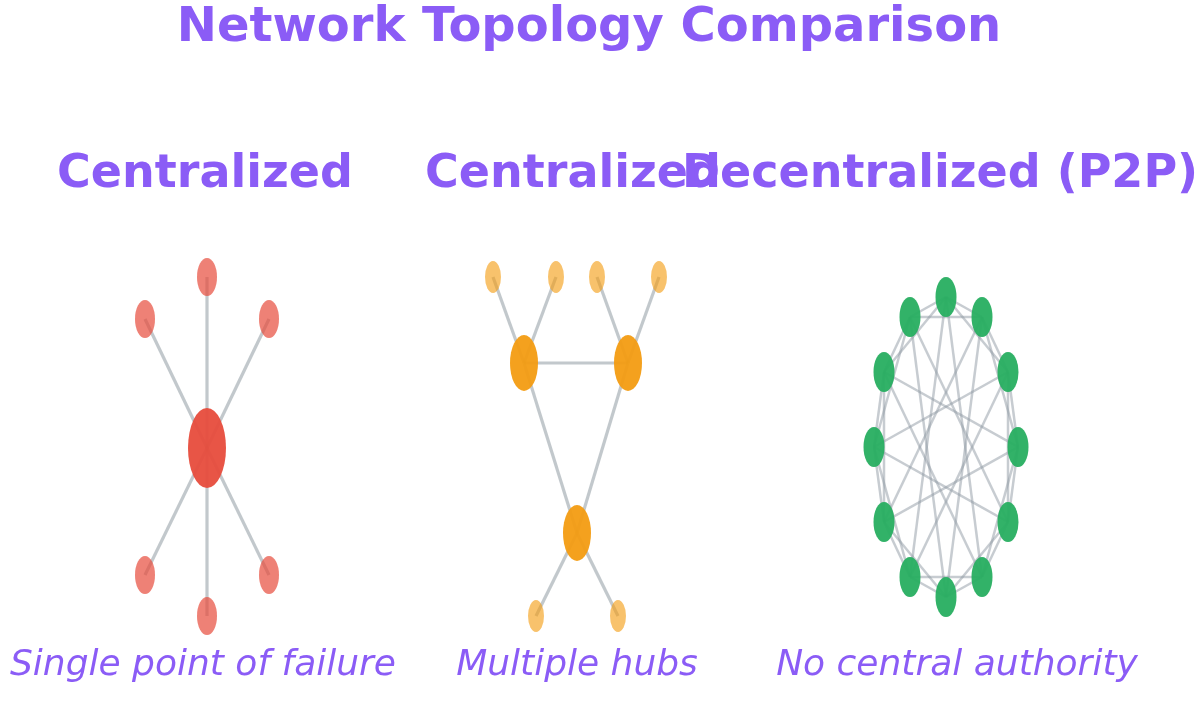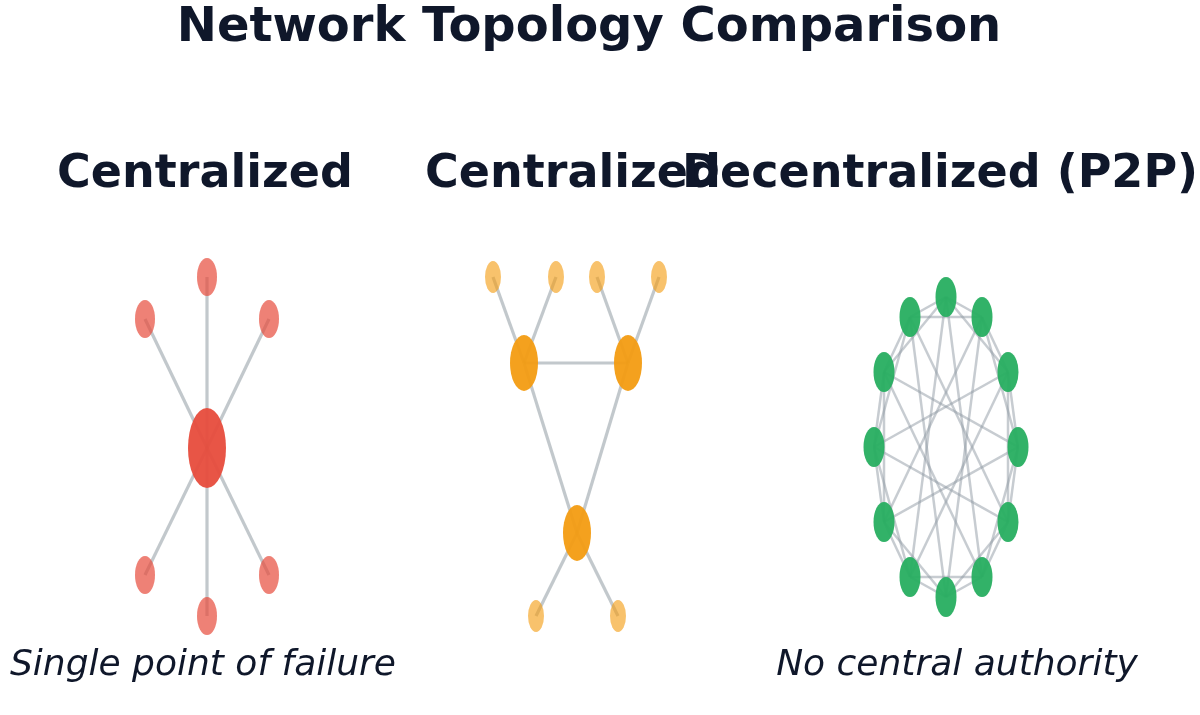--- a/index.html
+++ b/index.html
@@ -7,21 +7,21 @@
     padding: 0;
     background: #ffffff;
   }
   .figure {
     position: relative;
     width: 1200px;
     height: 715px;
     background: #ffffff;
     overflow: hidden;
     font-family: "DejaVu Sans", "Liberation Sans", sans-serif;
-    color: #0f172a;
+    color: #8b5cf6;
   }
   .canvas {
     position: absolute;
     left: 0;
     top: 0;
   }
   .suptitle {
     position: absolute;
     top: 0px;
     left: 589px;
@@ -149,15 +149,16 @@
       </g>
     </svg>
 
   <div class="suptitle">Network Topology Comparison</div>
 
   <div class="ptitle t1">Centralized</div>
   <div class="ptitle t2">Centralized</div>
   <div class="ptitle t3">Decentralized (P2P)</div>
 
   <div class="caption c1">Single point of failure</div>
+  <div class="caption c2">Multiple hubs</div>
   <div class="caption c3">No central authority</div>
 
 </div>
 
 </body></html>

